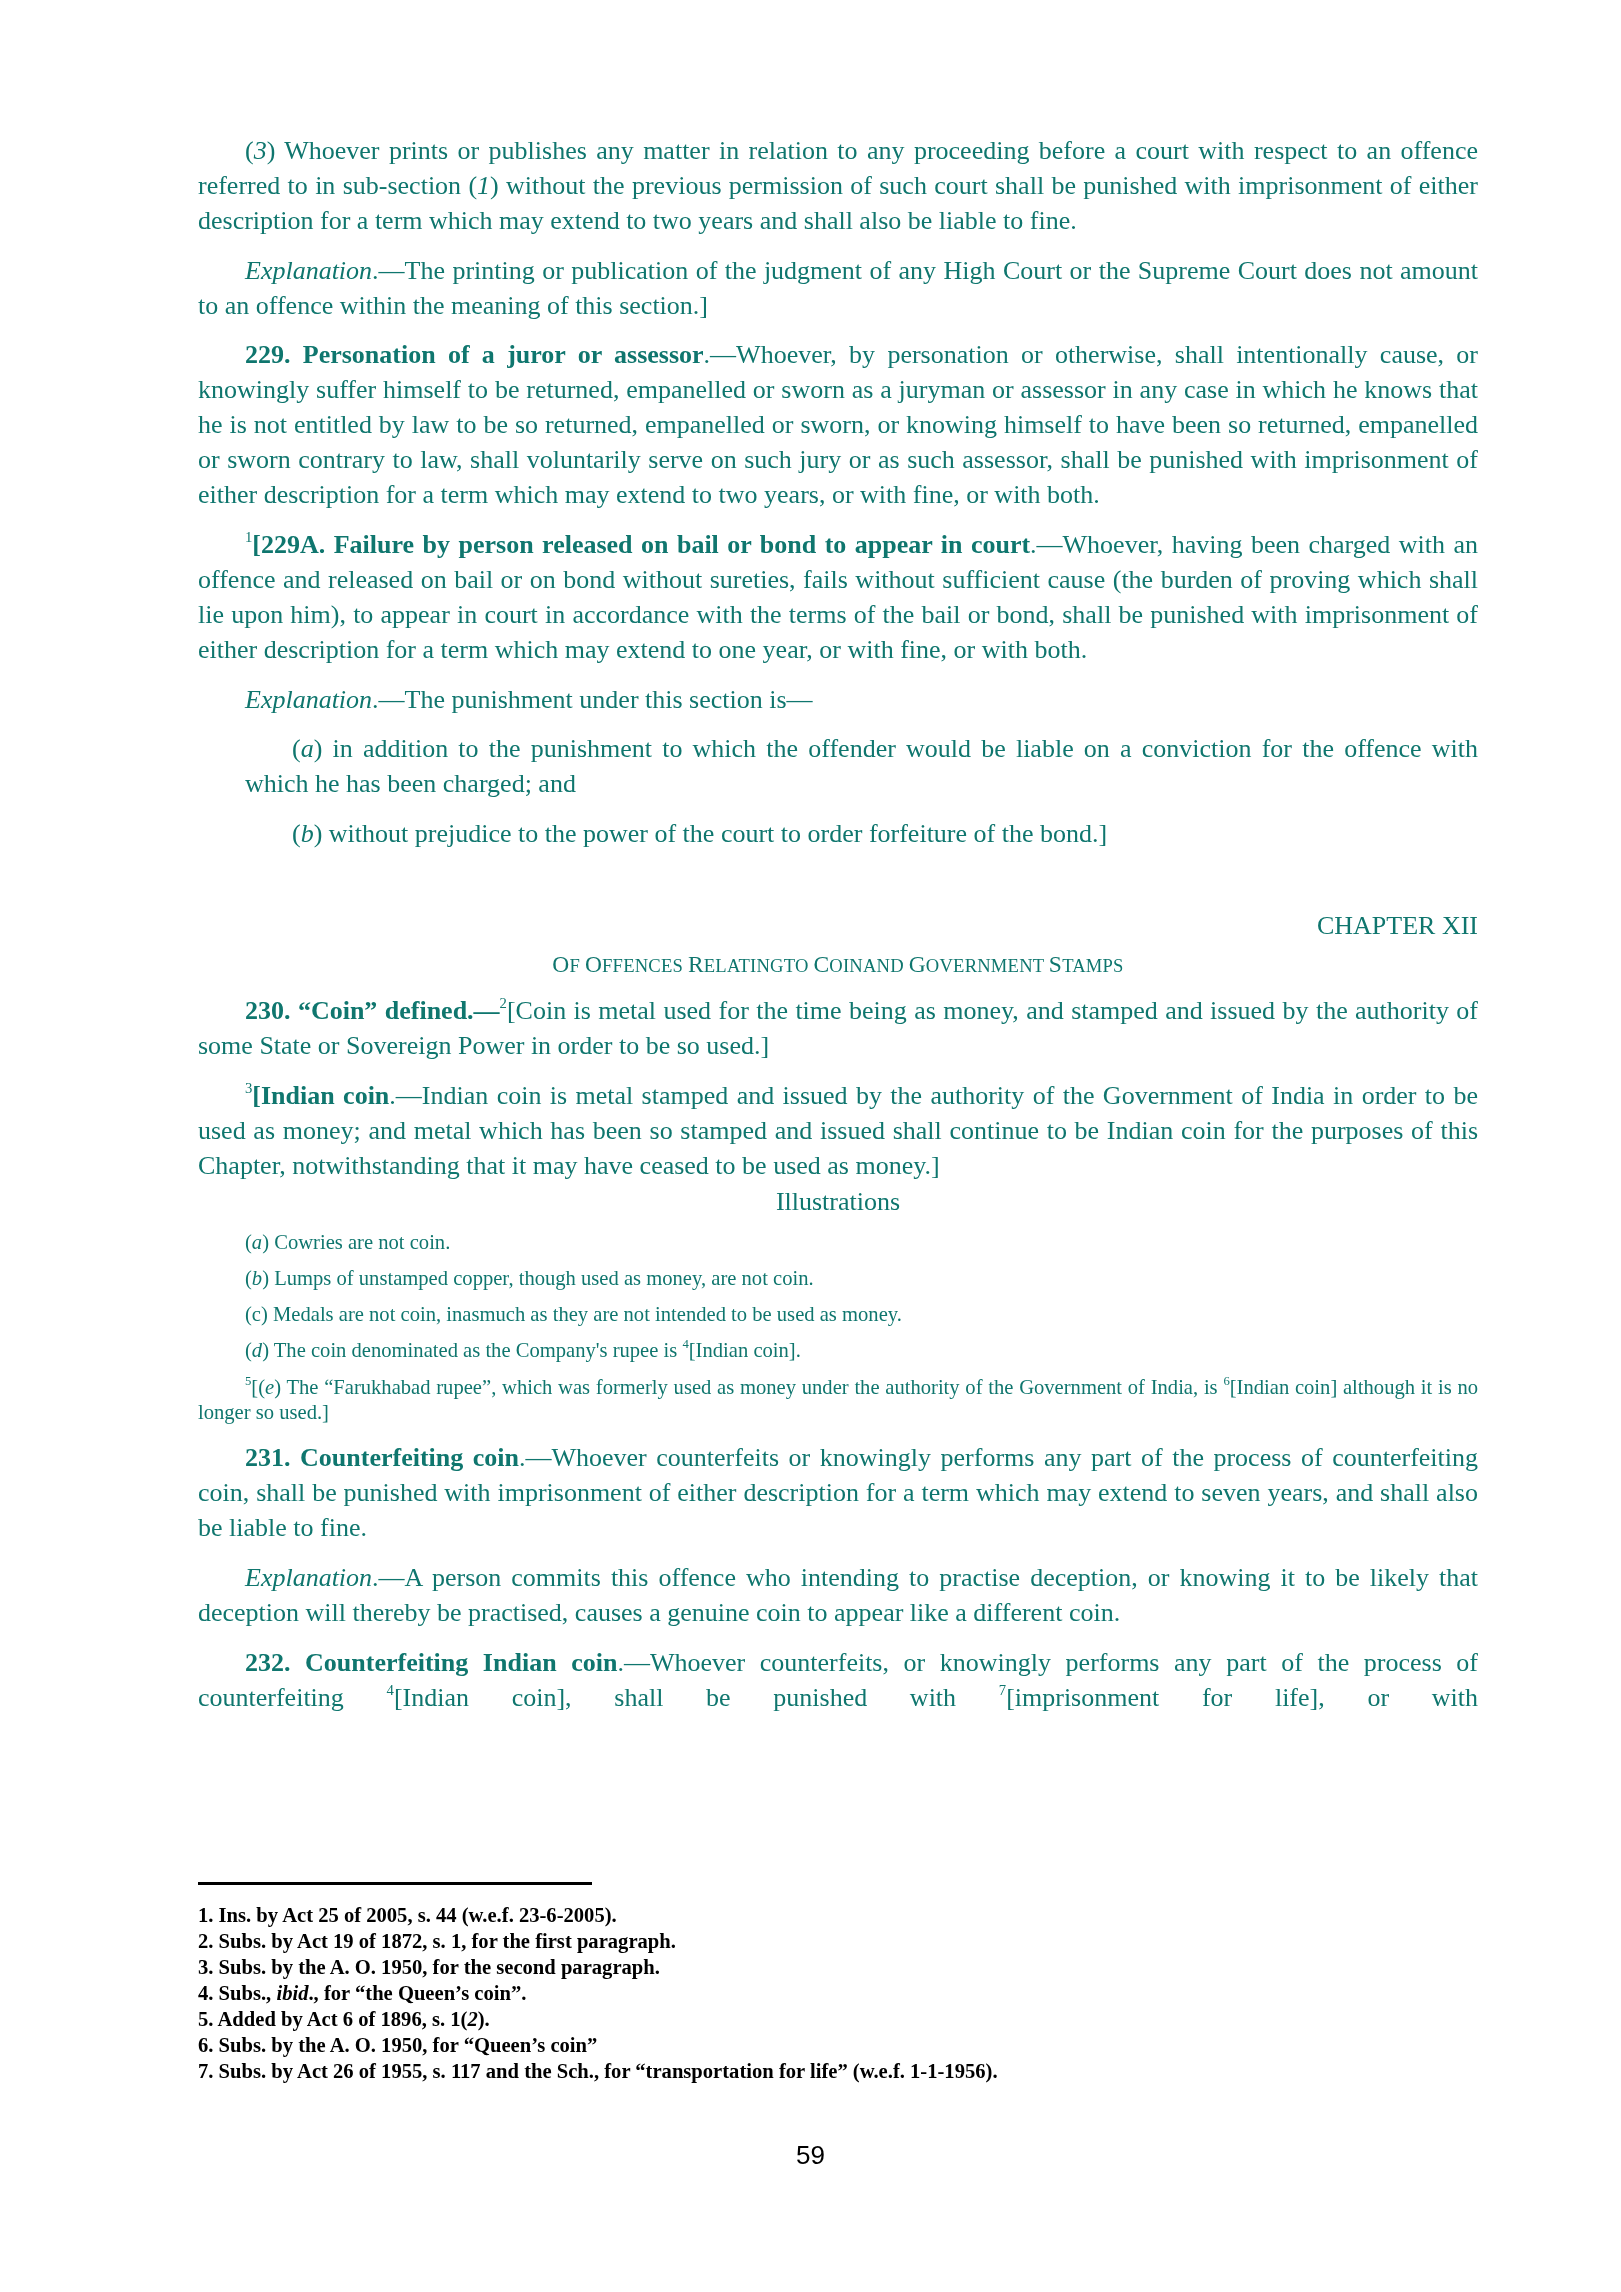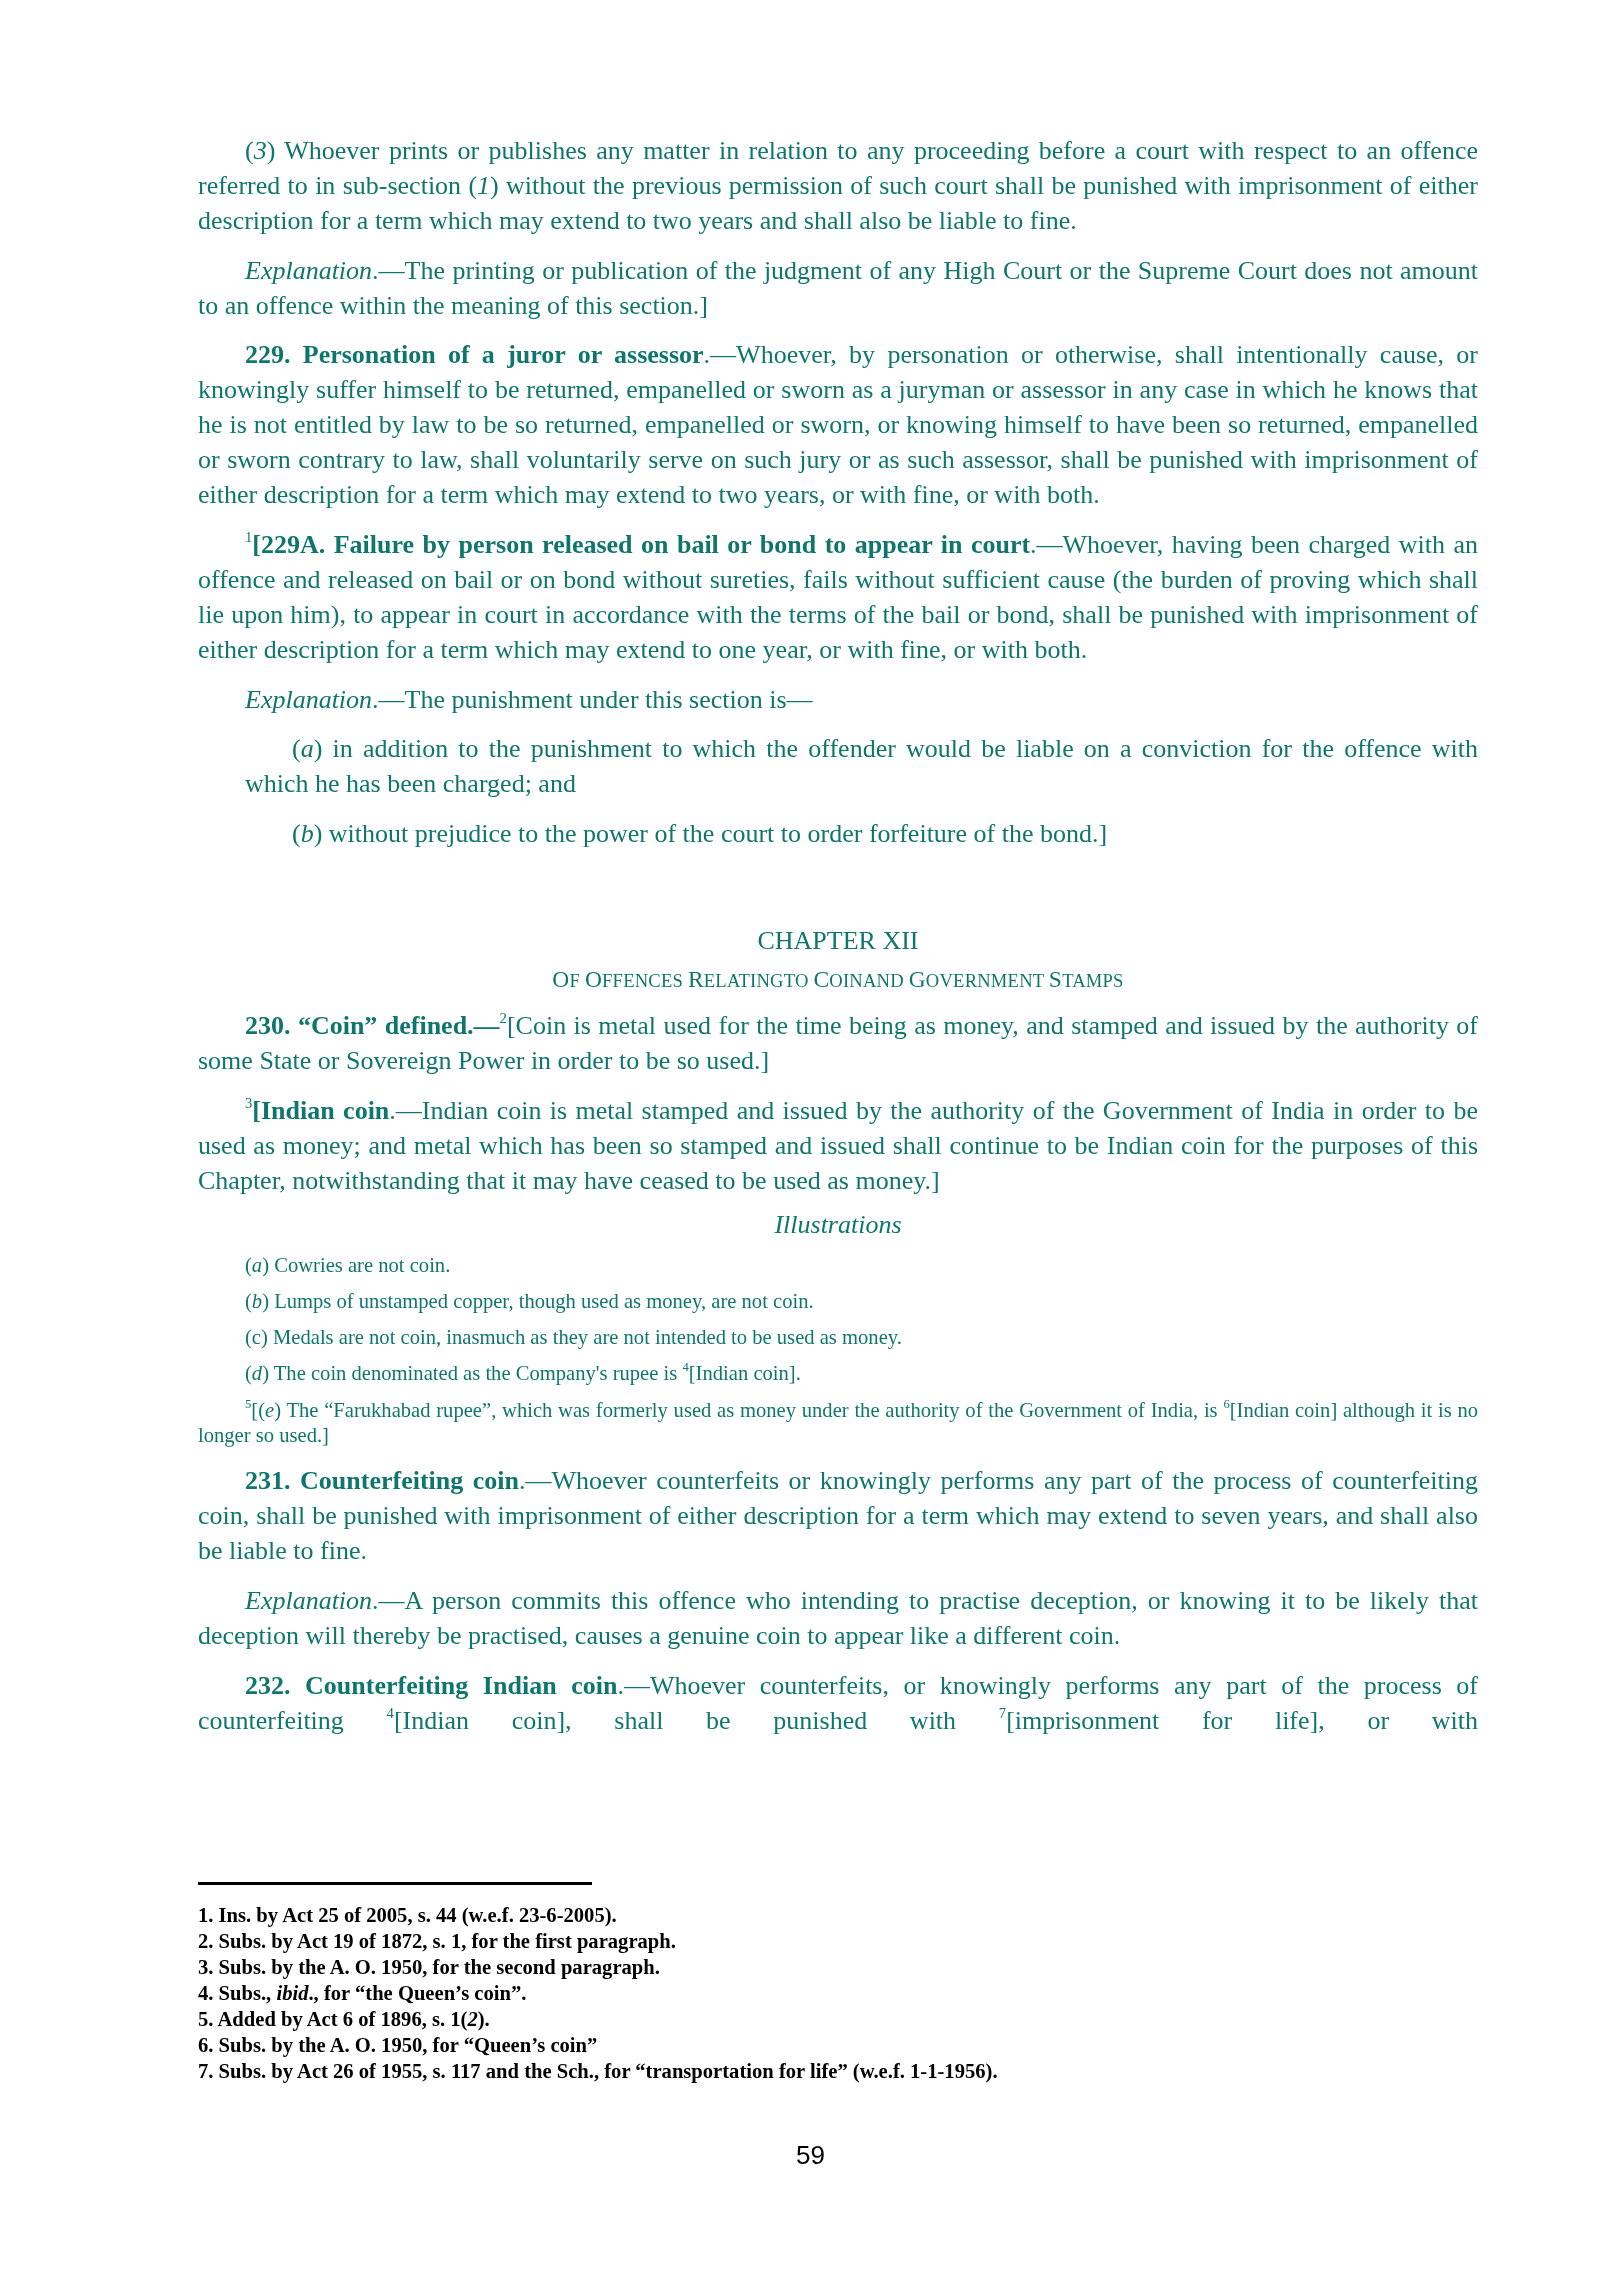--- a/index.html
+++ b/index.html
@@ -7,25 +7,25 @@
     .page {
       position: absolute; left: 198px; top: 133px; width: 1280px;
       font-family: "Liberation Serif", serif; color: #0f766e; font-size: 26px; line-height: 35px;
     }
     p { margin: 0; text-align: justify; }
     .indent { text-indent: 47px; }
     .gap { margin-top: 14.7px; }
     .hang { padding-left: 47px; }
     b { font-weight: bold; }
     sup { font-size: 14.7px; line-height: 0; vertical-align: 10.8px; }
-    .chapter { margin-top: 72px; text-align: center; }
+    .chapter { margin-top: 57px; text-align: right; }
     .chapter-sub { text-align: center; font-size: 23.5px; letter-spacing: 0.2px; }
     .chapter-sub .big { font-size: 23.5px; }
     .chapter-sub .sc { font-size: 18.6px; }
-    .illus-title { text-align: center; font-style: italic; margin-top: 9px; }
+    .illus-title { text-align: center; margin-top: 1px; }
     .illus { font-size: 20.6px; line-height: 25.5px; margin-top: 10.8px; padding-left: 47px; }
     .illus-e { font-size: 20.6px; line-height: 25.5px; margin-top: 10.8px; text-indent: 47px; text-align: justify; }
     .rule { position: absolute; left: 198px; top: 1882px; width: 394px; height: 2.9px; background: #000; }
     .footnotes {
       position: absolute; left: 198px; top: 1902px; width: 1176px;
       font-family: "Liberation Serif", serif; font-size: 20.6px; line-height: 26px; color: #000; font-weight: bold;
     }
     .footnotes div { margin: 0; }
     .page-number {
       position: absolute; left: 0; width: 1621px; top: 2140px; text-align: center;

